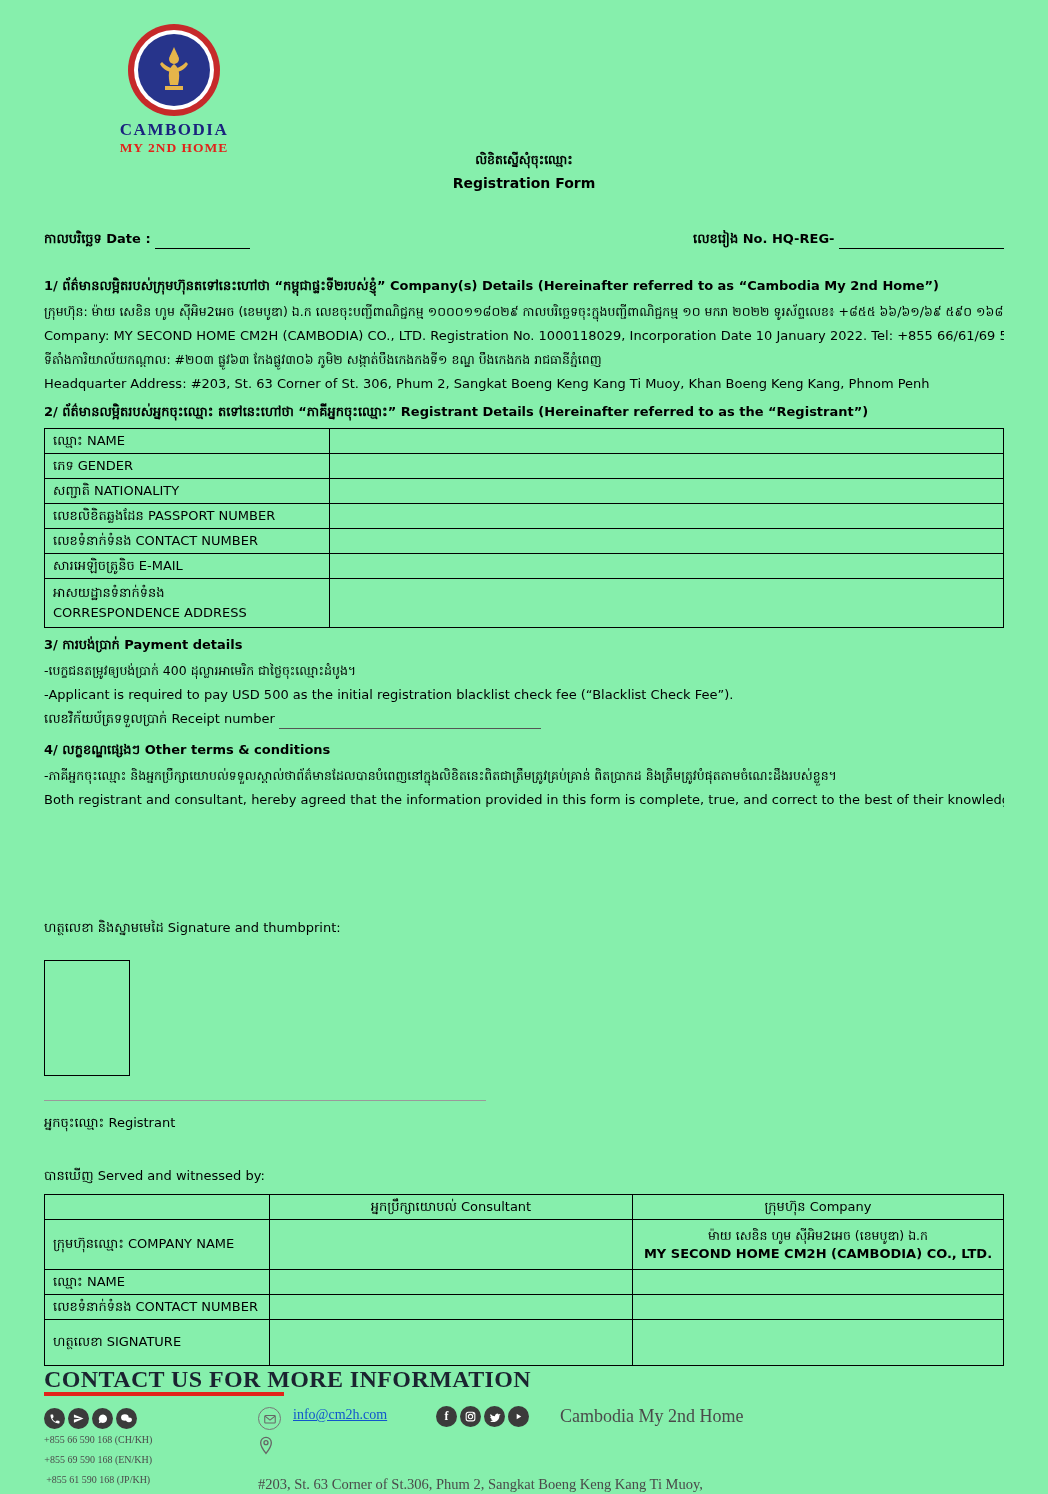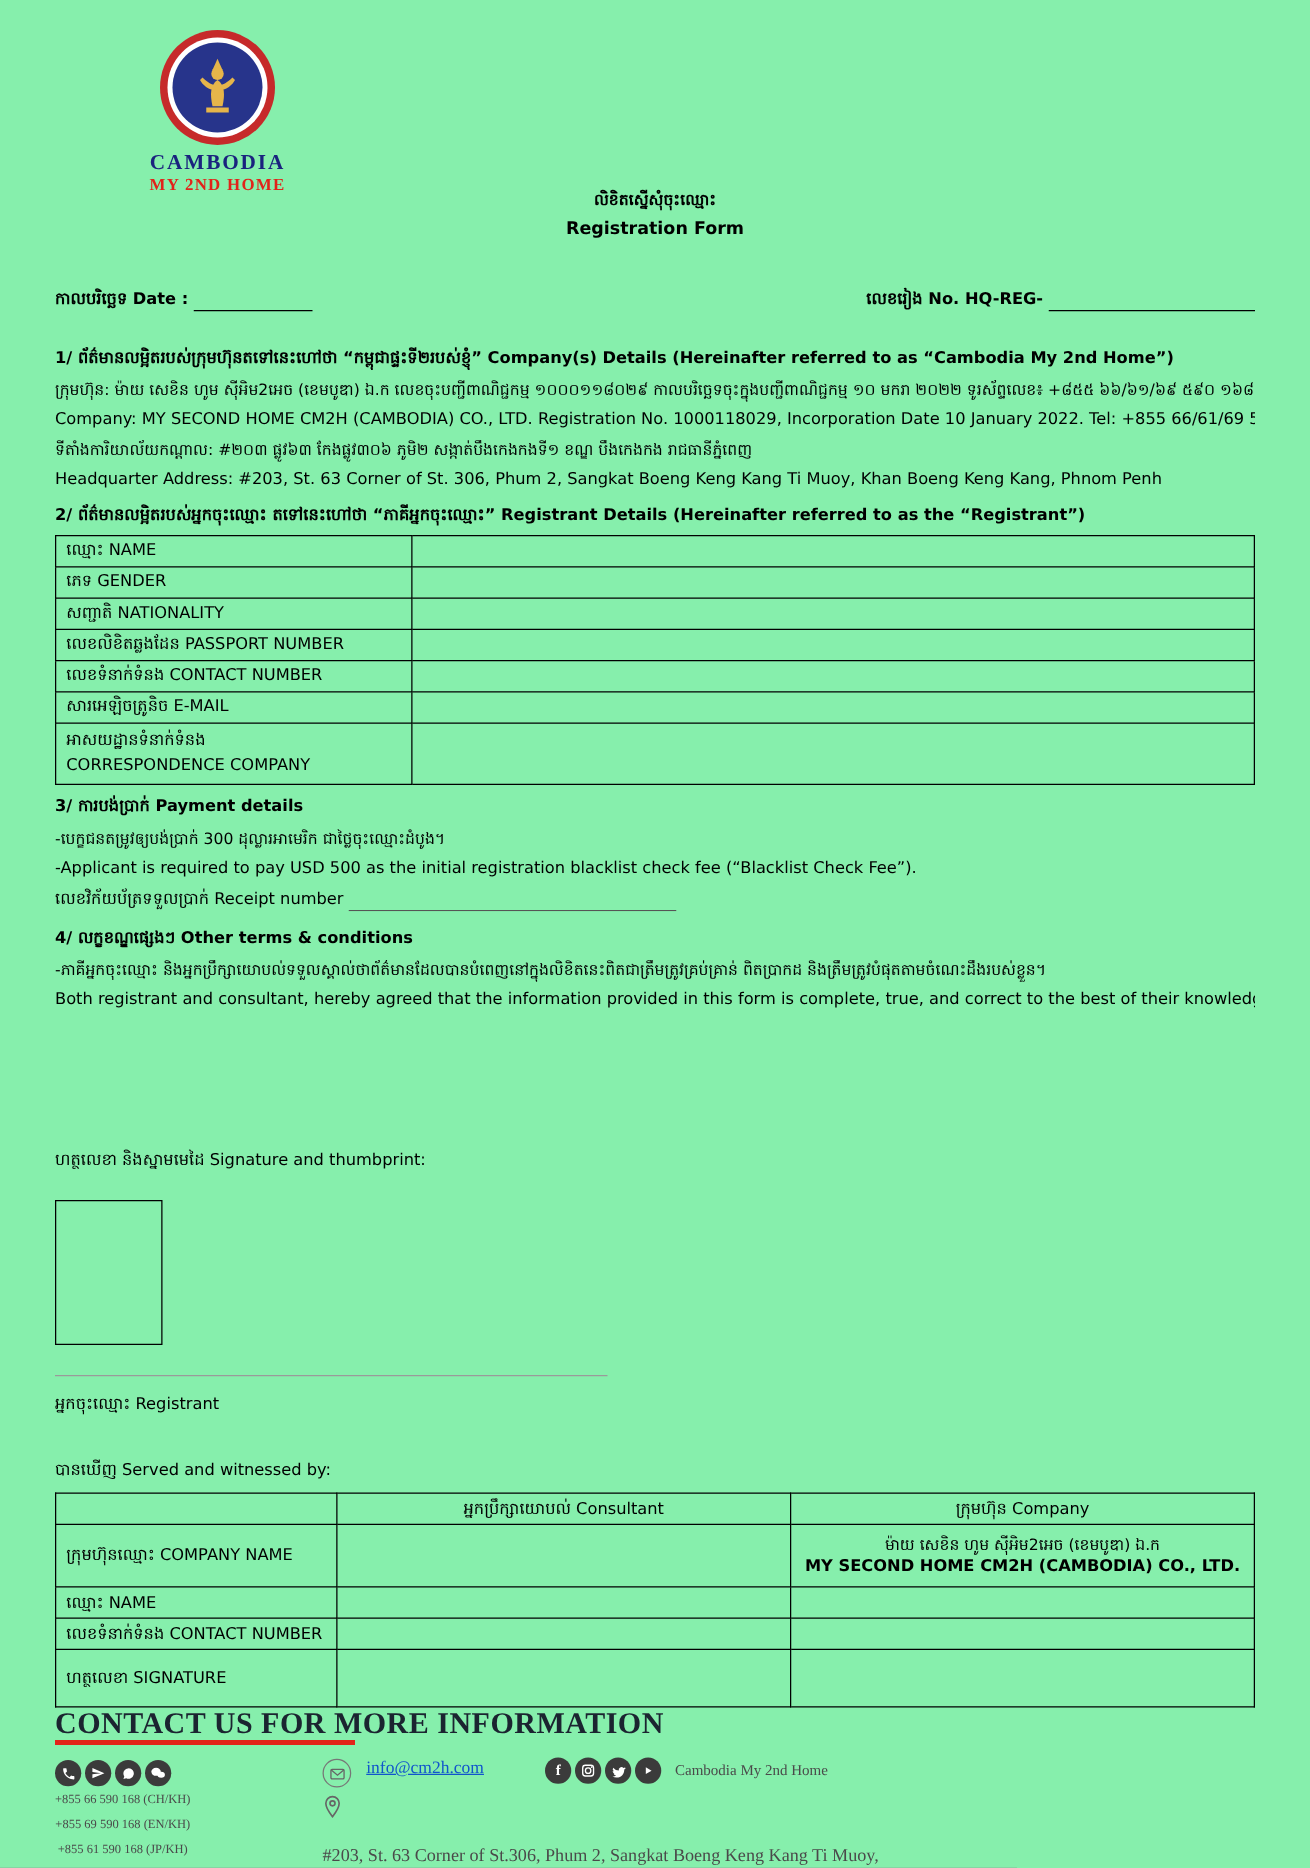--- a/index.html
+++ b/index.html
@@ -61,21 +61,21 @@
 
   
   .footer { position:absolute; top:1360px; left:0; right:0; height:134px; font-family:"Liberation Serif", serif; color:#4a4a4a; }
   .contact-heading { position:absolute; top:6px; left:44px; font-size:24px; font-weight:bold; color:#1b2430; letter-spacing:0.4px; }
   .red-bar { position:absolute; top:32px; left:44px; width:240px; height:4px; background:#e2231a; }
   .f-icons { position:absolute; top:48px; left:44px; display:flex; gap:3px; }
   .f-phones { position:absolute; top:70px; left:44px; font-size:10px; line-height:20px;text-align:center; }
   .f-email { position:absolute; top:47px; left:258px; display:flex; align-items:flex-start; gap:12px; }
   .f-email a { color:#1155cc; font-size:14px; }
   .f-social { position:absolute; top:46px; left:436px; display:flex; align-items:center; gap:3px; }
-  .f-brand { margin-left:8px; font-size:12px; color:#4a4a4a; white-space:nowrap; }
+  .f-brand { margin-left:28px; font-size:18px; color:#4a4a4a; white-space:nowrap; }
   .f-address { position:absolute; top:74px; left:258px; display:flex; gap:14px;flex-direction:column; }
   .f-address .addr-text { font-size:14.5px; line-height:20px; }
   .circle-ic { width:21px; height:21px; border-radius:50%; background:#3b3b3b; color:#fff; display:inline-flex; align-items:center; justify-content:center; font-size:12px; font-weight:bold; }
   .circle-out { width:23px; height:23px; border-radius:50%; border:1.5px solid #777; display:inline-flex; align-items:center; justify-content:center; }
 </style>
 </head>
 <body>
 
 <div class="page">
   <div class="content">
@@ -159,29 +159,29 @@
       </tr>
       <tr class="r24">
         <td class="lbl">
               <div class="cellline">សារអេឡិចត្រូនិច E-MAIL</div>
             </td>
         <td></td>
       </tr>
       <tr class="r48">
         <td class="lbl">
           <div class="cellline">អាសយដ្ឋានទំនាក់ទំនង</div>
-          <div class="cellline">CORRESPONDENCE COMPANY</div>
+          <div class="cellline">CORRESPONDENCE ADDRESS</div>
         </td>
         <td></td>
       </tr>
     </tbody>
       </table>
 
     <div class="sec-heading mt8">3/ ការបង់ប្រាក់ Payment details</div>
-    <div class="line km mt8">-បេក្ខជនតម្រូវឲ្យបង់ប្រាក់ 300 ដុល្លារអាមេរិក ជាថ្លៃចុះឈ្មោះដំបូង។</div>
+    <div class="line km mt8">-បេក្ខជនតម្រូវឲ្យបង់ប្រាក់ 400 ដុល្លារអាមេរិក ជាថ្លៃចុះឈ្មោះដំបូង។</div>
     <div class="line mt6">-Applicant is required to pay USD 500 as the initial registration blacklist check fee (“Blacklist Check Fee”).</div>
     <div class="line mt8">
       <span>លេខវិក័យប័ត្រទទួលប្រាក់ Receipt number</span>
       <span class="blank blank-receipt"></span>
     </div>
 
     <div class="sec-heading mt12">4/ លក្ខខណ្ឌផ្សេងៗ Other terms &amp; conditions</div>
     <div class="line km mt8">-ភាគីអ្នកចុះឈ្មោះ និងអ្នកប្រឹក្សាយោបល់ទទួលស្គាល់ថាព័ត៌មានដែលបានបំពេញនៅក្នុងលិខិតនេះពិតជាត្រឹមត្រូវគ្រប់គ្រាន់ ពិតប្រាកដ និងត្រឹមត្រូវបំផុតតាមចំណេះដឹងរបស់ខ្លួន។</div>
     <div class="line mt6">Both registrant and consultant, hereby agreed that the information provided in this form is complete, true, and correct to the best of their knowledge.</div>
 

